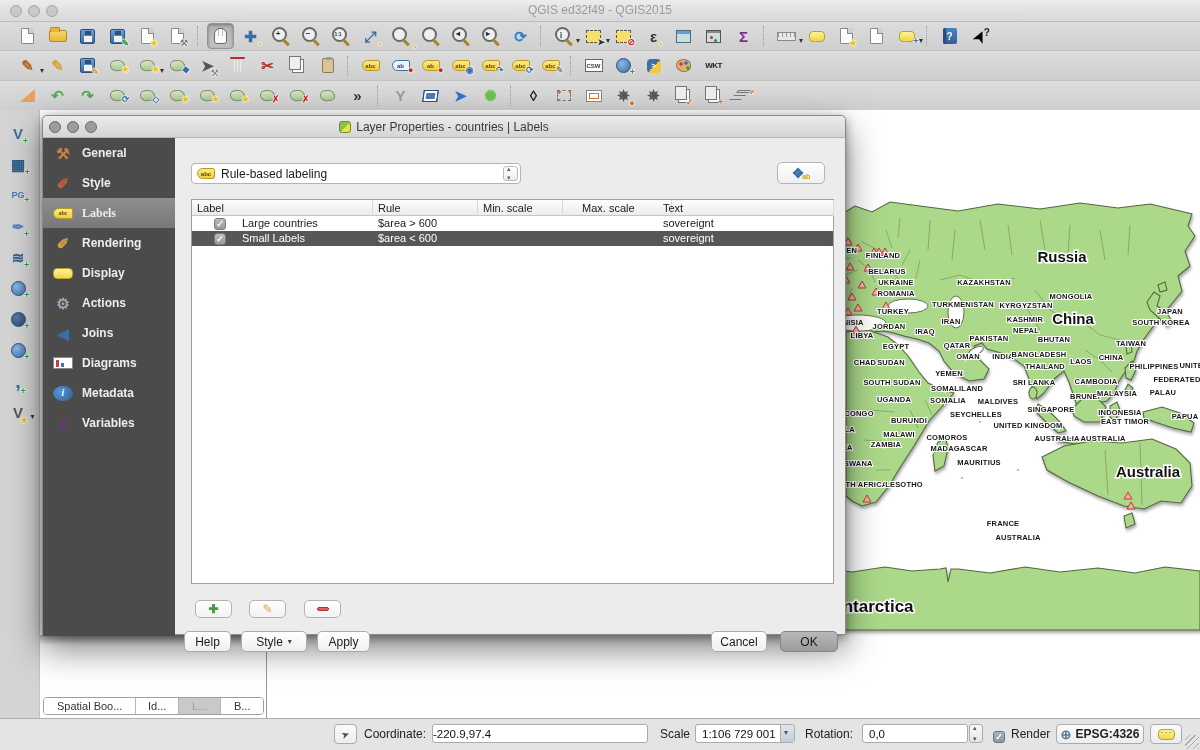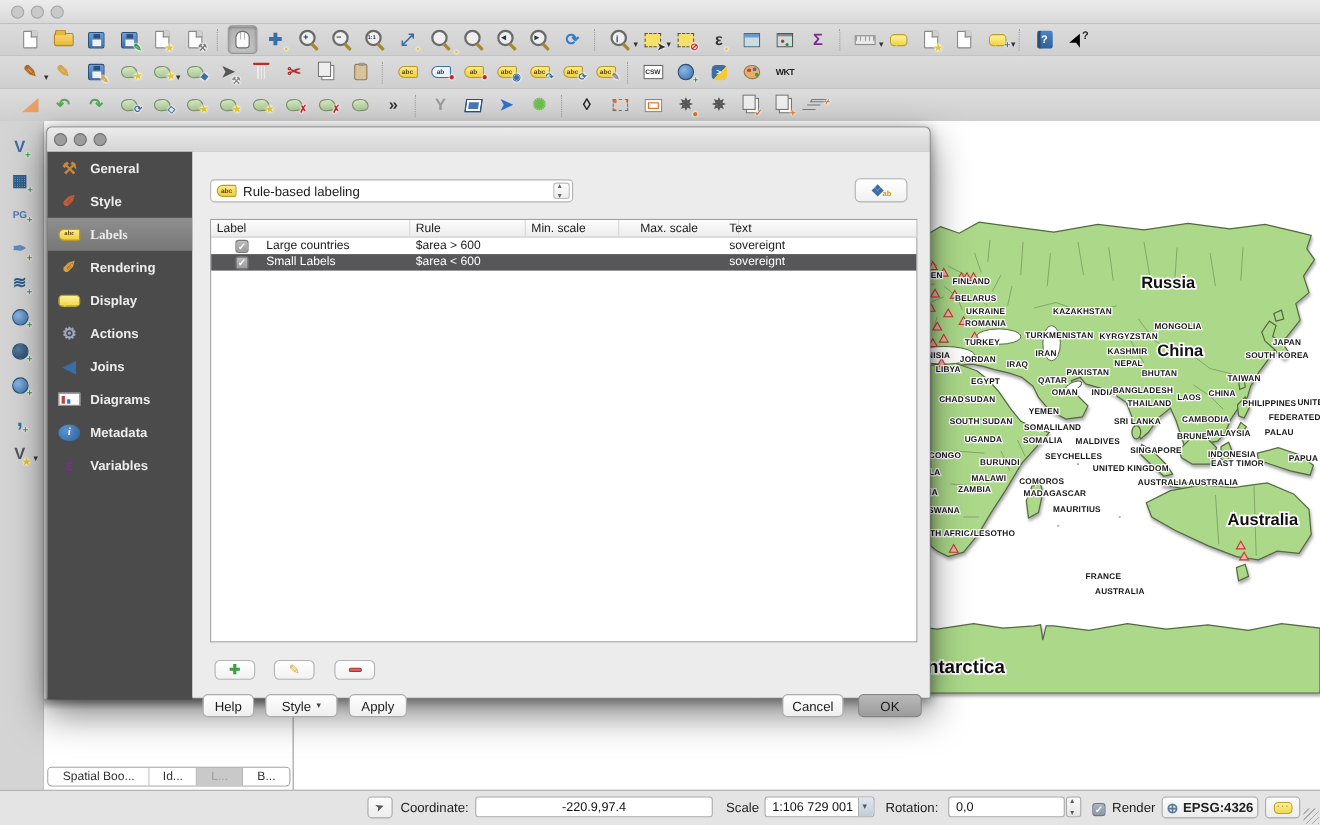--- a/index.html
+++ b/index.html
@@ -202,20 +202,21 @@
 </style>
 </head>
 <body>
 
 <div id="screen">
 
   <div class="titlebar">
     <span class="tl" style="left:10px"></span>
     <span class="tl" style="left:28px"></span>
     <span class="tl" style="left:46px"></span>
+    <div class="win-title">QGIS ed32f49 - QGIS2015</div>
   </div>
 
   <div id="toolbar-row1" class="toolbar">
       <div class="tbi">
         <span class="ic k-page"></span>
       </div>
       <div class="tbi">
         <span class="ic k-folder"></span>
       </div>
       <div class="tbi">
@@ -774,20 +775,21 @@
         <div class="ptab sel">L...</div>
         <div class="ptab">B...</div>
       </div>
   </div>
 
   <div id="dialog">
     <div id="dialog-titlebar">
       <span class="dtl" style="left:6px"></span>
       <span class="dtl" style="left:24px"></span>
       <span class="dtl" style="left:42px"></span>
+      <div id="dialog-title"><span class="qicon"></span><span>Layer Properties - countries | Labels</span></div>
     </div>
     <div id="dialog-sidebar">
         <div class="side-item">
           <span class="ic k-glyph">
             <span class="g" style="color: rgb(200, 135, 58); font-size: 15px;">⚒</span>
           </span>
           <span>General</span>
         </div>
         <div class="side-item">
           <span class="ic k-glyph">
@@ -903,21 +905,21 @@
           <span>OK</span>
         </div>
     </div>
   </div>
 
   <div id="statusbar">
     <div class="sb-btn" style="left:334px; width:23px">
         <span style="font-size:10px;color:#555;transform:rotate(-20deg)">➤</span>
       </div>
     <div class="lbl" style="left:364px">Coordinate:</div>
-    <div class="field" style="left:432px; width:216px; justify-content:center">
+    <div class="field" style="left:432px; width:216px; justify-content:flex-start">
         <span>-220.9,97.4</span>
       </div>
     <div class="lbl" style="left:660px">Scale</div>
     <div class="field" id="scale-combo" style="left:695px; width:100px; padding-left:6px">
         <span>1:106 729 001</span>
         <span class="arrow"></span>
       </div>
     <div class="lbl" style="left:805px">Rotation:</div>
     <div class="field" style="left:862px; width:106px; padding-left:6px">
         <span>0,0</span>

